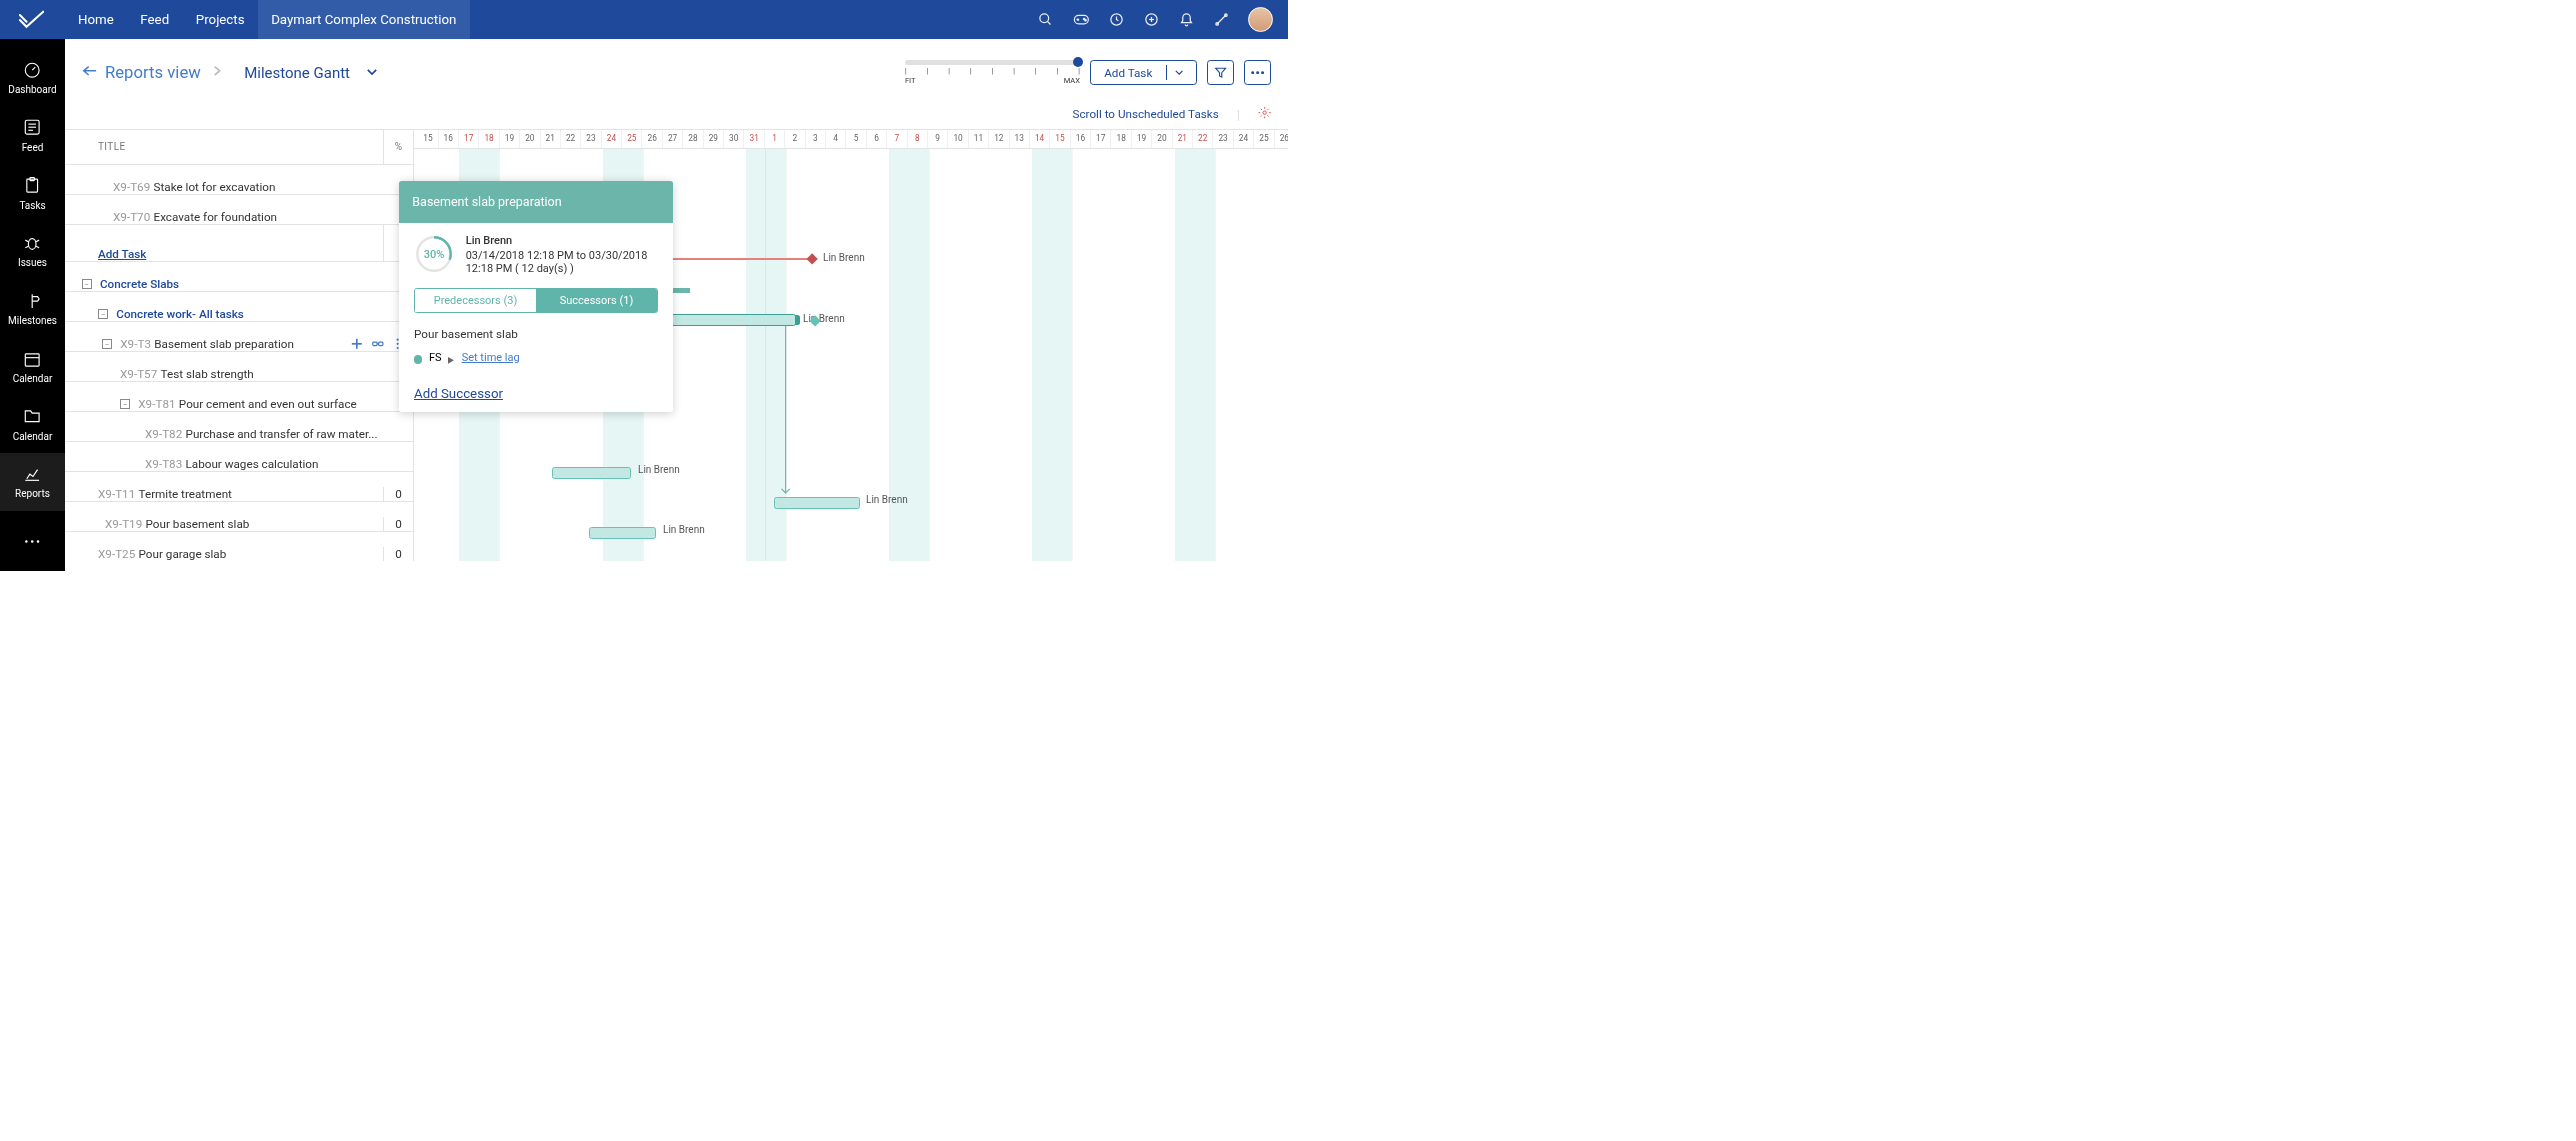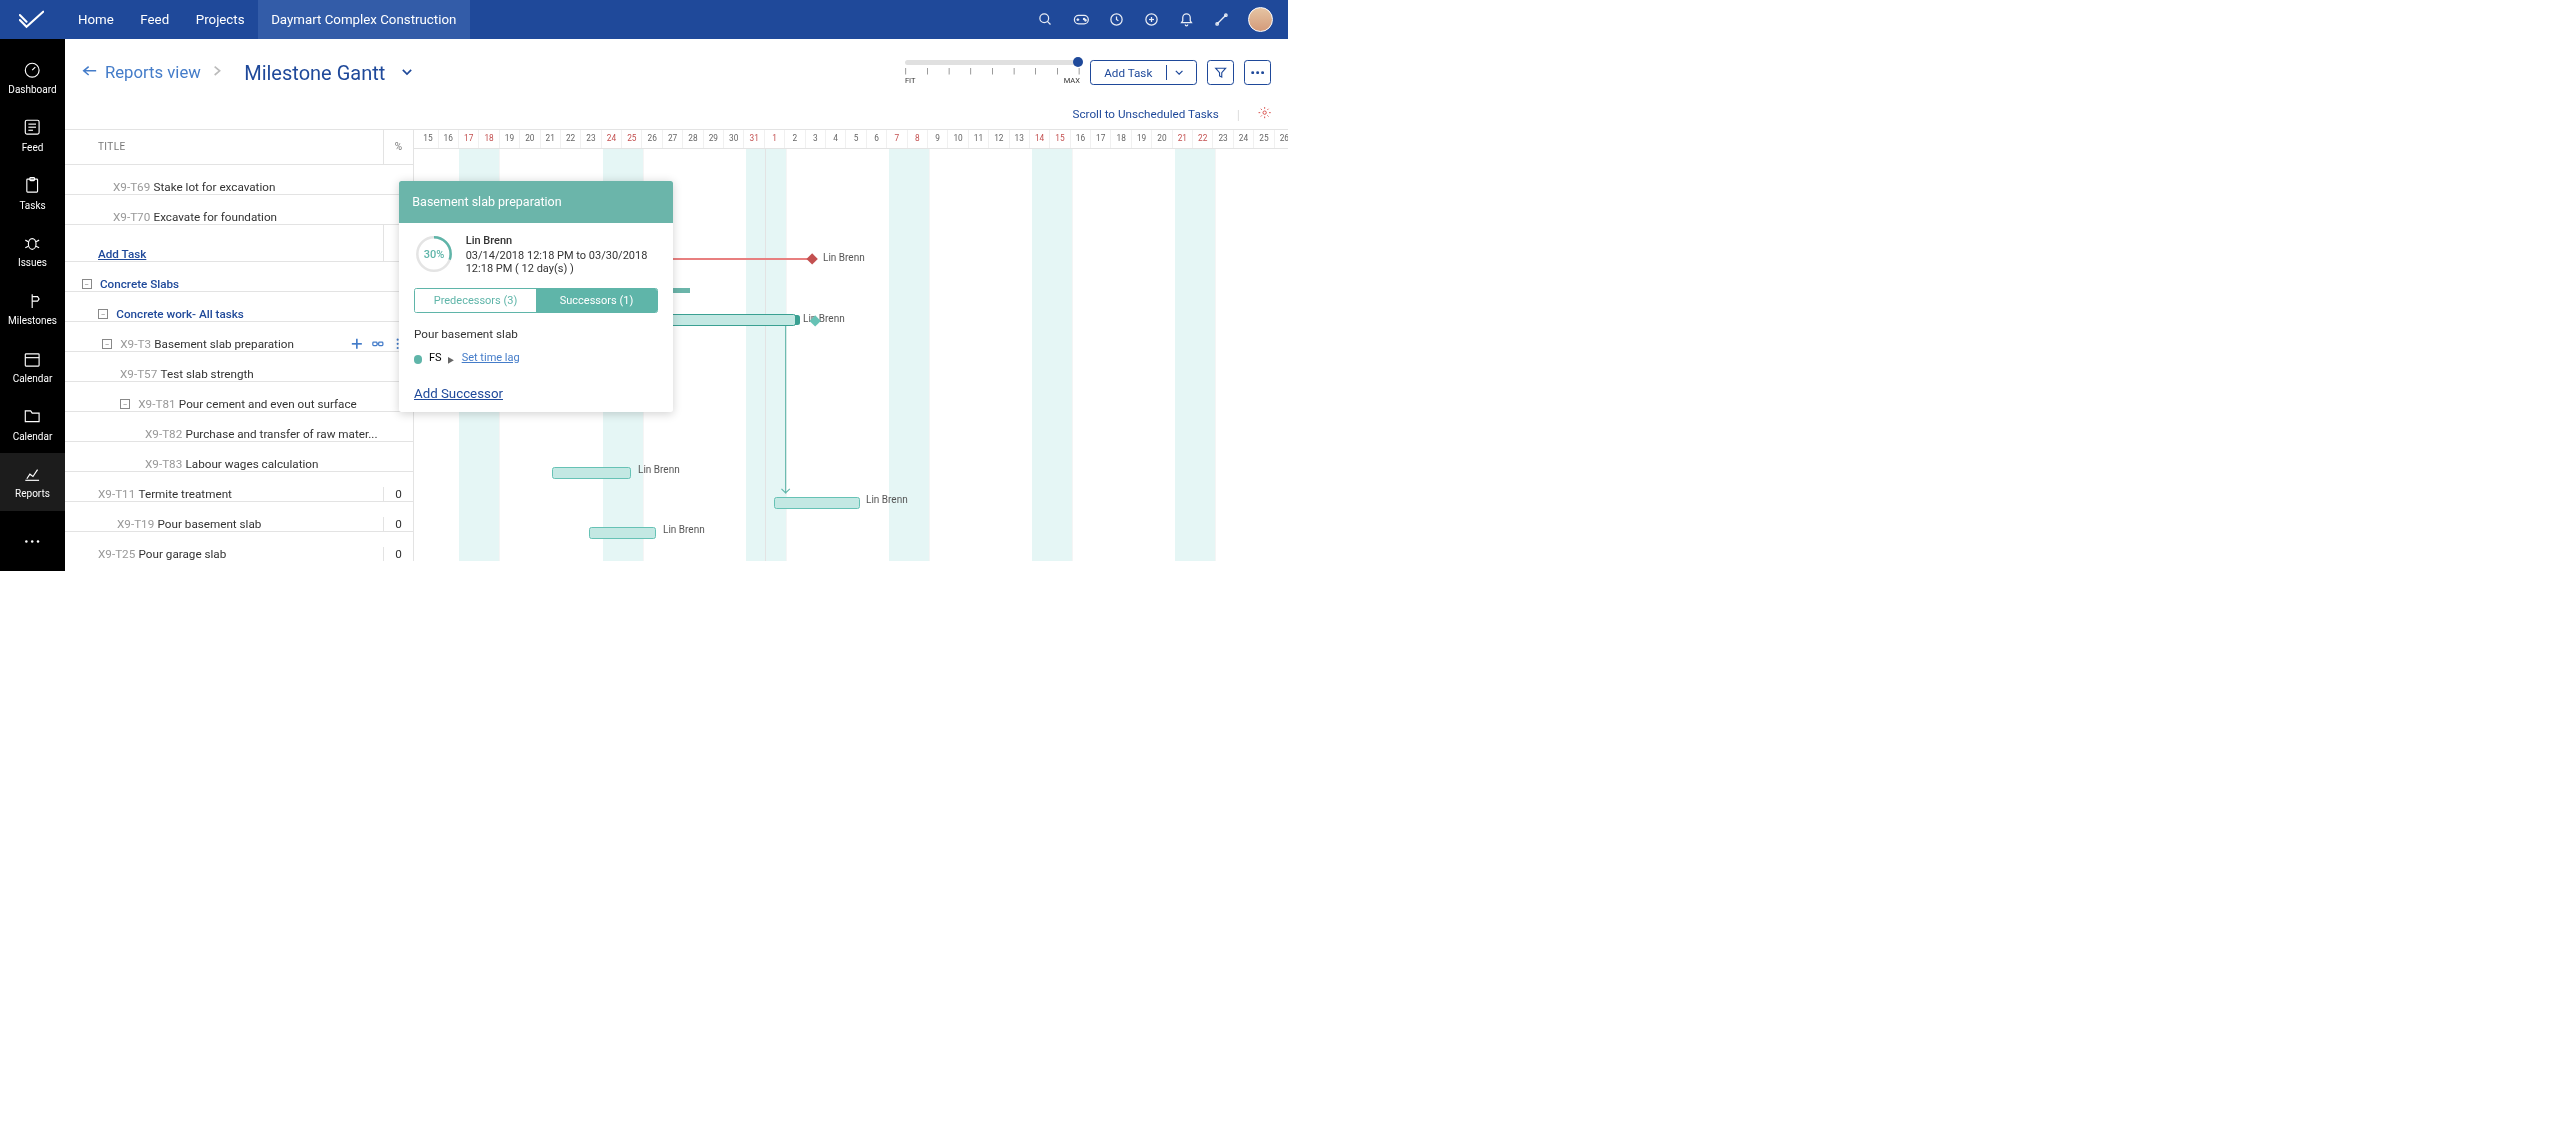--- a/index.html
+++ b/index.html
@@ -131,21 +131,21 @@
 }
 .bc-chev {
   color: #999;
   margin: 0 11.7px;
   font-size: 13.3px;
 }
 .bc-dd {
   display: flex;
   align-items: center;
   color: #1f499a;
-  font-size: 20px;
+  font-size: 15px;
   gap: 16.7px;
   cursor: pointer;
   margin-left: 11.7px;
 }
 .bc-right {
   margin-left: auto;
   display: flex;
   align-items: center;
   gap: 10px;
 }
@@ -823,21 +823,21 @@
           <div class="pct"></div>
         </div>
       <div class="task-row">
           <div class="body" style="padding-left:33px;">
             <span class="id">X9-T11</span> 
             <span class="name">Termite treatment</span>
           </div>
           <div class="pct">0</div>
         </div>
       <div class="task-row">
-          <div class="body" style="padding-left:52px;">
+          <div class="body" style="padding-left:40px;">
             <span class="id">X9-T19</span> 
             <span class="name">Pour basement slab</span>
           </div>
           <div class="pct">0</div>
         </div>
       <div class="task-row">
           <div class="body" style="padding-left:33px;">
             <span class="id">X9-T25</span> 
             <span class="name">Pour garage slab</span>
           </div>

